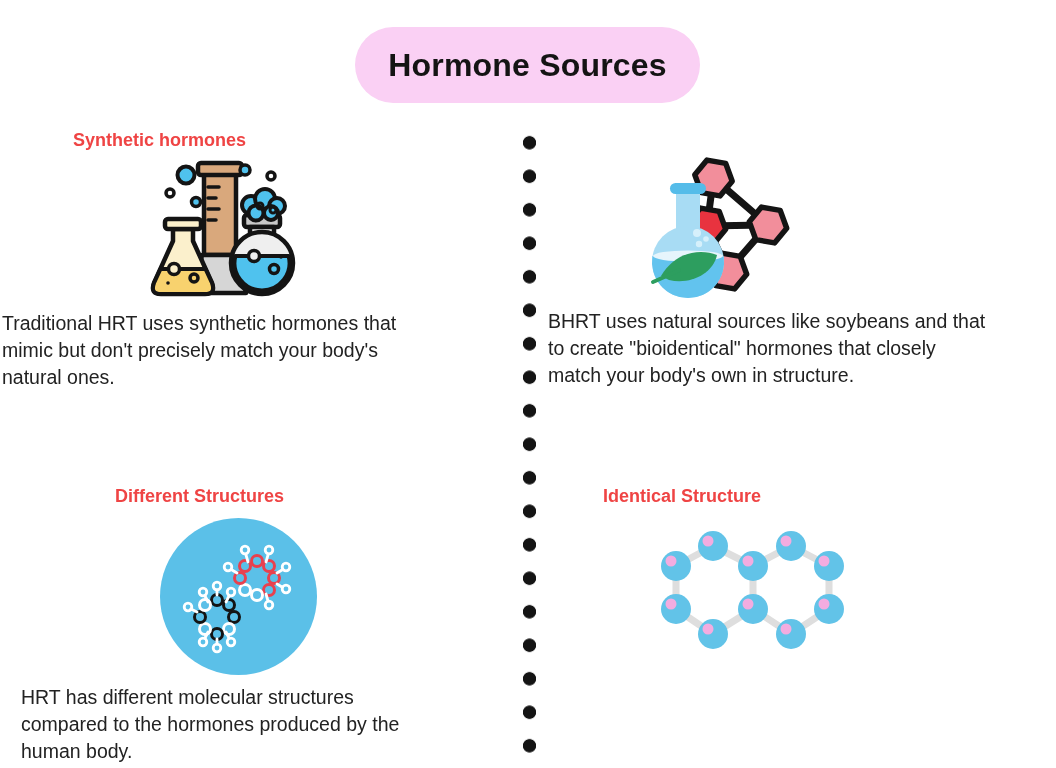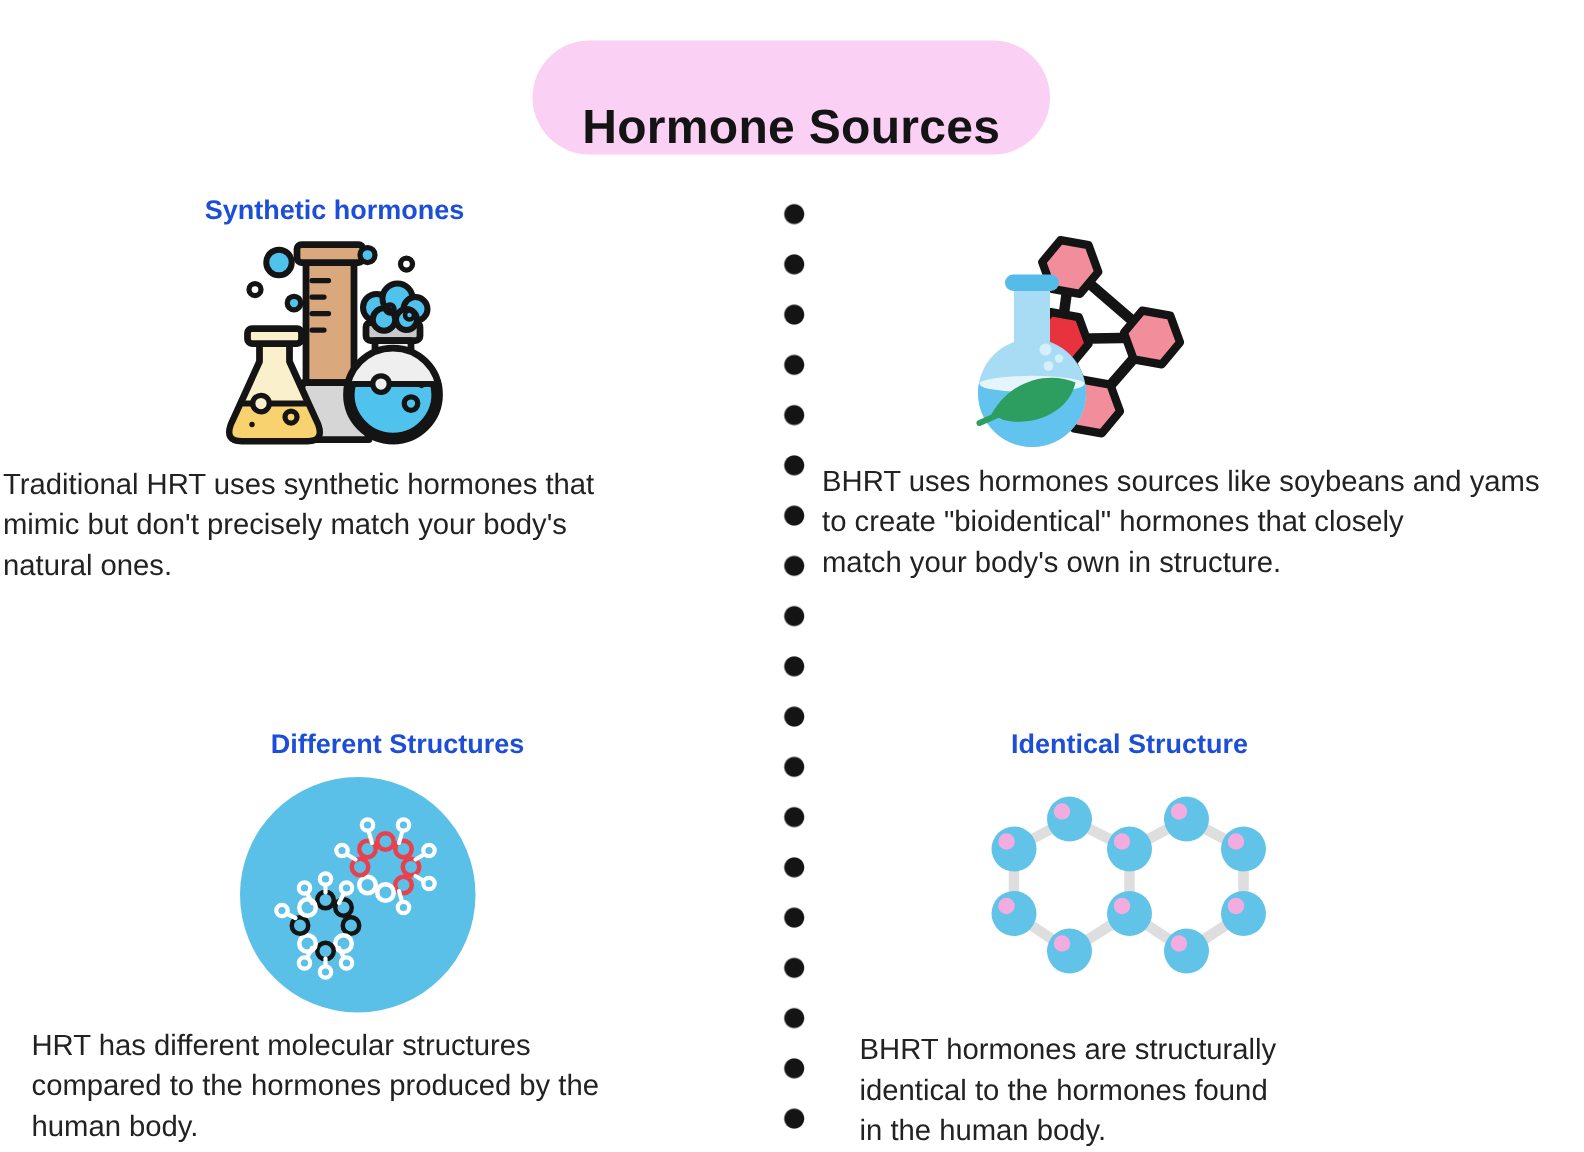--- a/index.html
+++ b/index.html
@@ -9,29 +9,29 @@
   }
   
   .divider{
     position:absolute;left:521px;top:126px;width:17px;height:632px;z-index:1;
     background-image:radial-gradient(circle,var(--divider-dot,#141414) 6.3px,transparent 7px);
     background-size:17px 33.5px;background-repeat:repeat-y;
   }
   
   .pill{
     position:absolute;z-index:2;background:var(--pill-pink,#FAD0F4);
-    display:flex;align-items:flex-end;justify-content:center;
+    display:flex;align-items:center;justify-content:center;
     font-weight:700;color:#141414;letter-spacing:.2px;
   }
   .pill-sources{left:355px;top:27px;width:345px;height:76px;border-radius:38px;font-size:32px;}
   .pill-composition{left:318px;top:398px;width:414px;height:69px;border-radius:35px;font-size:31px;}
   
   .qhead{
-    position:absolute;z-index:2;width:300px;text-align:center;
-    font-weight:700;font-size:18px;color:#1d4ed8;
+    position:absolute;z-index:2;width:300px;
+    font-weight:700;font-size:18px;color:#ef4444;
   }
   .qh-synthetic{left:73px;top:130px;}
   .qh-natural{left:573px;top:130px;}
   .qh-different{left:115px;top:486px;}
   .qh-identical{left:603px;top:486px;}
   
   .desc{
     position:absolute;z-index:2;text-align:left;white-space:pre-line;
     font-size:19.5px;line-height:27px;color:var(--text-dark,#2a2a2a);
   }
@@ -131,21 +131,21 @@
     <circle cx="43" cy="110" r="36" fill="#A8DCF4"></circle>
     <path d="M7.5 104 A36 36 0 1 0 78.5 104 Z" fill="#62C3EE"></path>
     <ellipse cx="43" cy="104" rx="35" ry="5.5" fill="#E6F5FC"></ellipse>
     <circle cx="52" cy="81" r="4" fill="#D6F0FB"></circle>
     <circle cx="61" cy="87" r="2.8" fill="#D6F0FB"></circle>
     <circle cx="54" cy="92" r="3.2" fill="#D6F0FB"></circle>
     <path d="M16 124 C30 100 55 96 72 103 C68 122 45 133 24 128 Z" fill="#2D9E5F"></path>
     <path d="M8 130 Q20 125 34 118" stroke="#2D9E5F" stroke-width="4" fill="none" stroke-linecap="round"></path>
   </svg>
 
-  <div class="desc d-natural">BHRT uses hormones sources like soybeans and yams
+  <div class="desc d-natural">BHRT uses natural sources like soybeans and that
 to create "bioidentical" hormones that closely
 match your body's own in structure.</div>
 
   <div class="qhead qh-different">Different Structures</div>
 
   <div class="blue-circle">
     <svg viewBox="0 0 157 157" width="157" height="157">
 
       <g fill="none" stroke-width="3">
         <circle cx="97" cy="43" r="5.5" stroke="#E8414E"></circle>
@@ -249,17 +249,14 @@
           <circle r="15" fill="#62C3E8"></circle>
           <circle cx="-5" cy="-5" r="5.5" fill="#F3ACE0"></circle>
         </g>
       <g transform="translate(133,106)">
           <circle r="15" fill="#62C3E8"></circle>
           <circle cx="-5" cy="-5" r="5.5" fill="#F3ACE0"></circle>
         </g>
     </g>
   </svg>
 
-  <div class="desc d-identical">BHRT hormones are structurally
-identical to the hormones found
-in the human body.</div>
 
 </div>
 
 </body></html>

